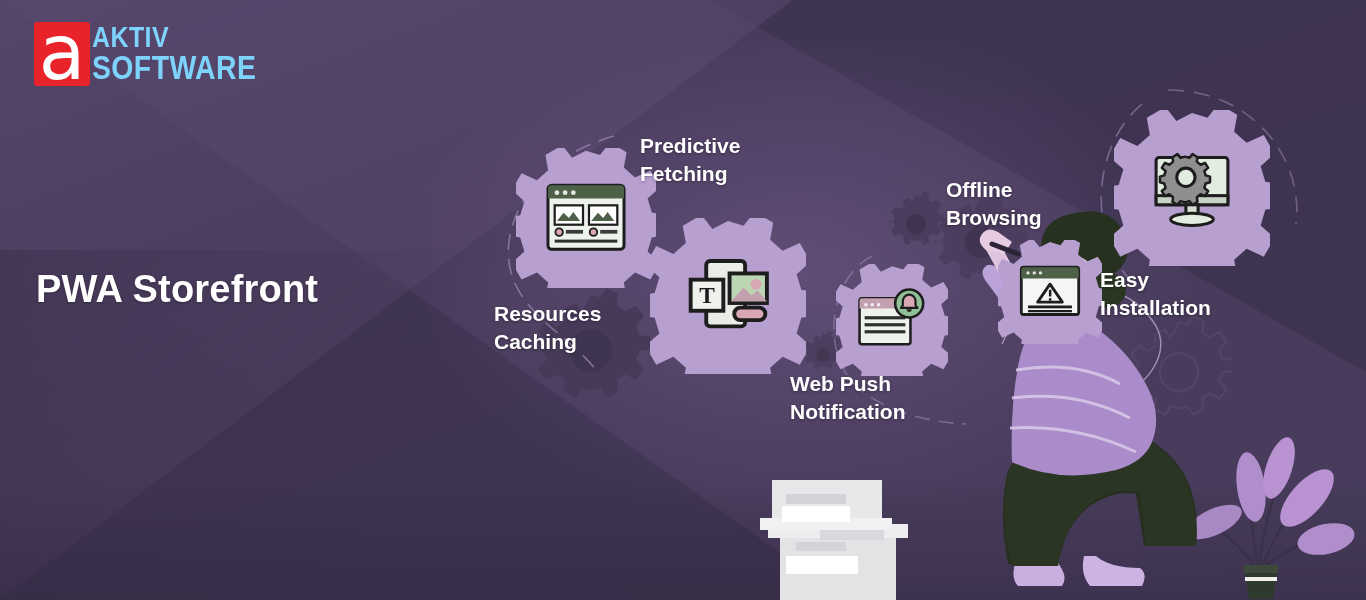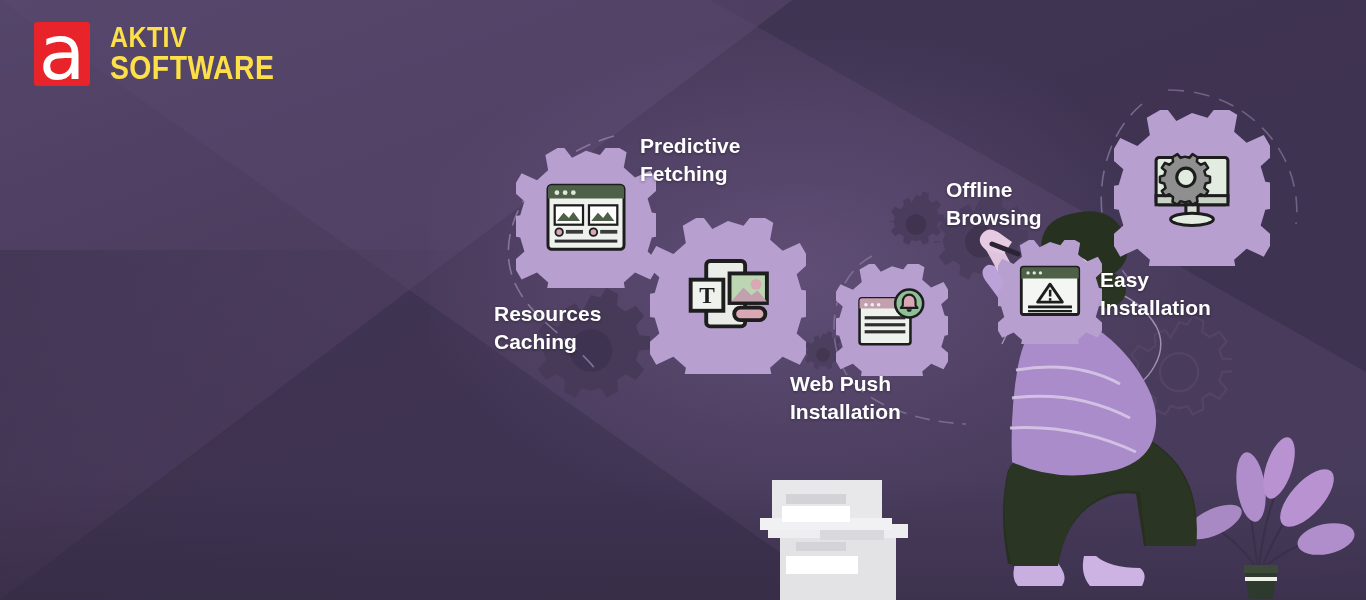--- a/index.html
+++ b/index.html
@@ -53,21 +53,21 @@
   .logo{position:absolute;left:34px;top:22px;display:flex;align-items:center;}
   .logo-mark{
     width:56px;height:64px;background:#e8232a;border-radius:3px;
     position:relative;overflow:hidden;flex:none;
   }
   .logo-mark .glyph{
     position:absolute;left:0;top:-6px;width:56px;height:74px;
     color:#fff;font-family:"DejaVu Sans",sans-serif;
     font-size:76px;line-height:74px;font-weight:400;text-align:center;
   }
-  .logo-words{margin-left:20px;color:#fde047;line-height:.93;}
+  .logo-words{margin-left:2px;color:#7dd3fc;line-height:.93;}
   .logo-words div{
     font-family:"Liberation Sans Narrow","Liberation Sans",sans-serif;
     font-weight:700;letter-spacing:.5px;
     transform:scaleX(.86);transform-origin:left center;
   }
   .logo-top{font-size:29px;}
   .logo-bot{font-size:33px;margin-top:2px;}
 
   
   .title{
@@ -163,20 +163,21 @@
   <div class="logo">
     <div class="logo-mark">
       <div class="glyph">a</div>
     </div>
     <div class="logo-words">
       <div class="logo-top">AKTIV</div>
       <div class="logo-bot">SOFTWARE</div>
     </div>
   </div>
 
+  <div class="title">PWA Storefront</div>
 
   <svg class="scene" viewBox="0 0 1366 600">
     <rect x="780" y="536" width="116" height="64" fill="#e3e3e6"></rect>
     <rect x="768" y="524" width="140" height="14" fill="#eeeef0"></rect>
     <rect x="786" y="556" width="72" height="18" fill="#ffffff"></rect>
     <rect x="796" y="542" width="50" height="9" fill="#d4d4d8"></rect>
     <rect x="820" y="518" width="64" height="22" fill="#d9d9dd"></rect>
     <rect x="772" y="480" width="110" height="46" fill="#e8e8ea"></rect>
     <rect x="760" y="518" width="132" height="12" fill="#f1f1f3"></rect>
     <rect x="786" y="494" width="60" height="10" fill="#d2d2d7"></rect>
@@ -304,21 +305,21 @@
           <circle cx="34" cy="26" r="2.8" fill="#f0eef2"></circle>
         <rect x="12" y="44" width="64" height="5" fill="#2f2f2f"></rect>
         <rect x="12" y="55" width="64" height="5" fill="#2f2f2f"></rect>
         <rect x="12" y="66" width="64" height="5" fill="#2f2f2f"></rect>
         <circle cx="82" cy="24" r="22" fill="#8fbf97" stroke="#1d1d1d" stroke-width="4"></circle>
         <path d="M82 10c-6 0-10 5-10 11v6l-3 4h26l-3-4v-6c0-6-4-11-10-11z" fill="#d9a8b4" stroke="#1d1d1d" stroke-width="3.4" stroke-linejoin="round"></path>
         <path d="M78 33a4 4 0 0 0 8 0z" fill="#1d1d1d"></path>
       </svg>
     </div>
     <div class="flabel" style="left:-46px;top:106px;width:204px;">Web Push
-Installation</div>
+Notification</div>
   </div>
 
   <div class="feature" style="left:998px;top:240px;width:104px;height:104px;">
     <div class="gear-wrap">
       <svg width="104" height="104" viewBox="0 0 100 100">
         <path fill="#b79fd0" d="M50 2l10 3 7-9 12 7-2 11 8 7 11-5 7 12-9 8 3 10 11 2v14l-11 2-3 10 9 8-7 12-11-5-8 7 2 11-12 7-7-9-10 3-10-3-7 9-12-7 2-11-8-7-11 5-7-12 9-8-3-10-11-2V50l11-2 3-10-9-8 7-12 11 5 8-7-2-11 12-7 7 9z"></path>
         <circle cx="50" cy="52" r="24" fill="#b79fd0"></circle>
       </svg>
     </div>
     <div class="gear-icon" style="left:20px;top:20px;width:64px;height:64px;">

